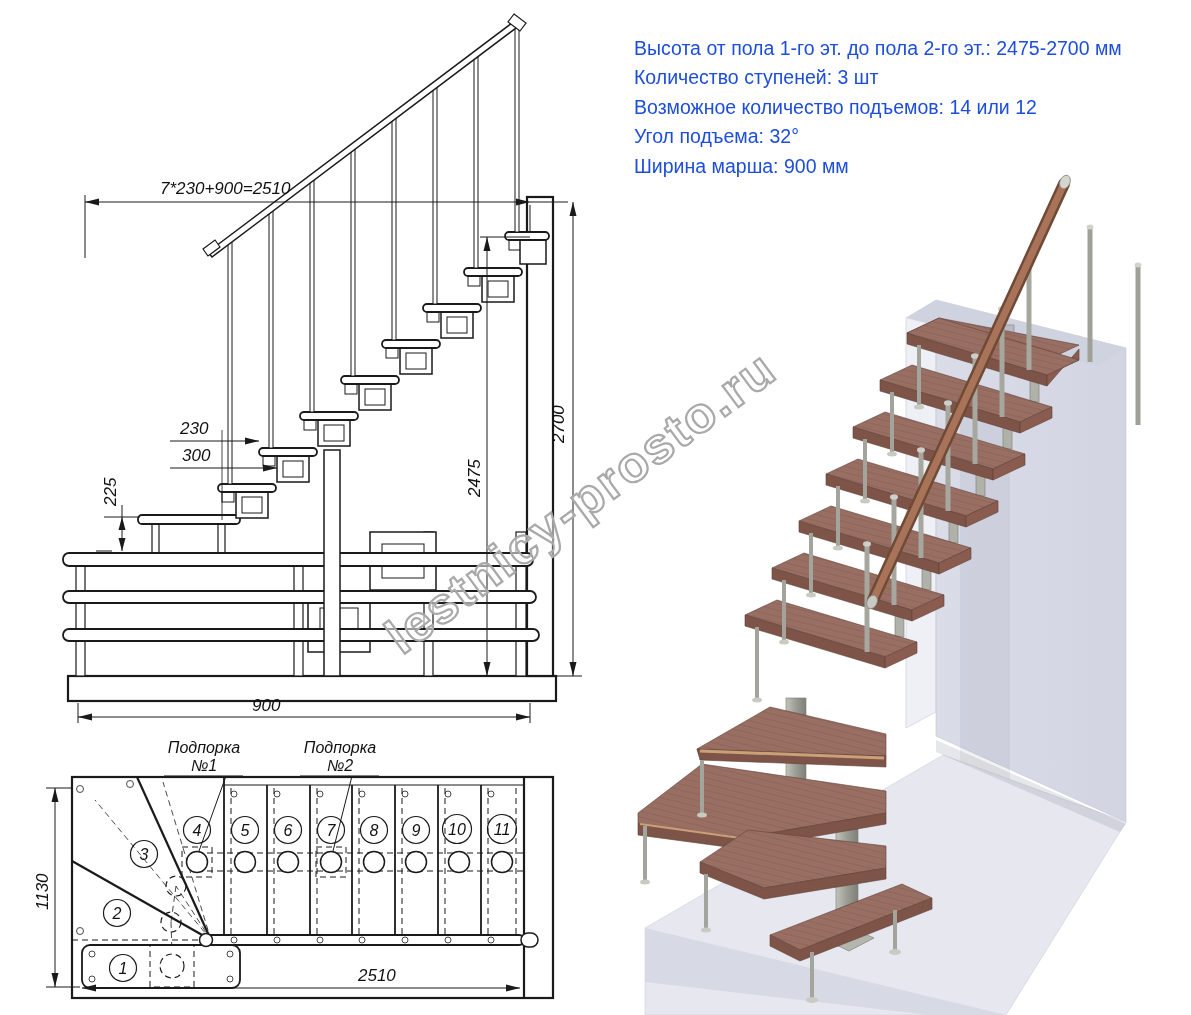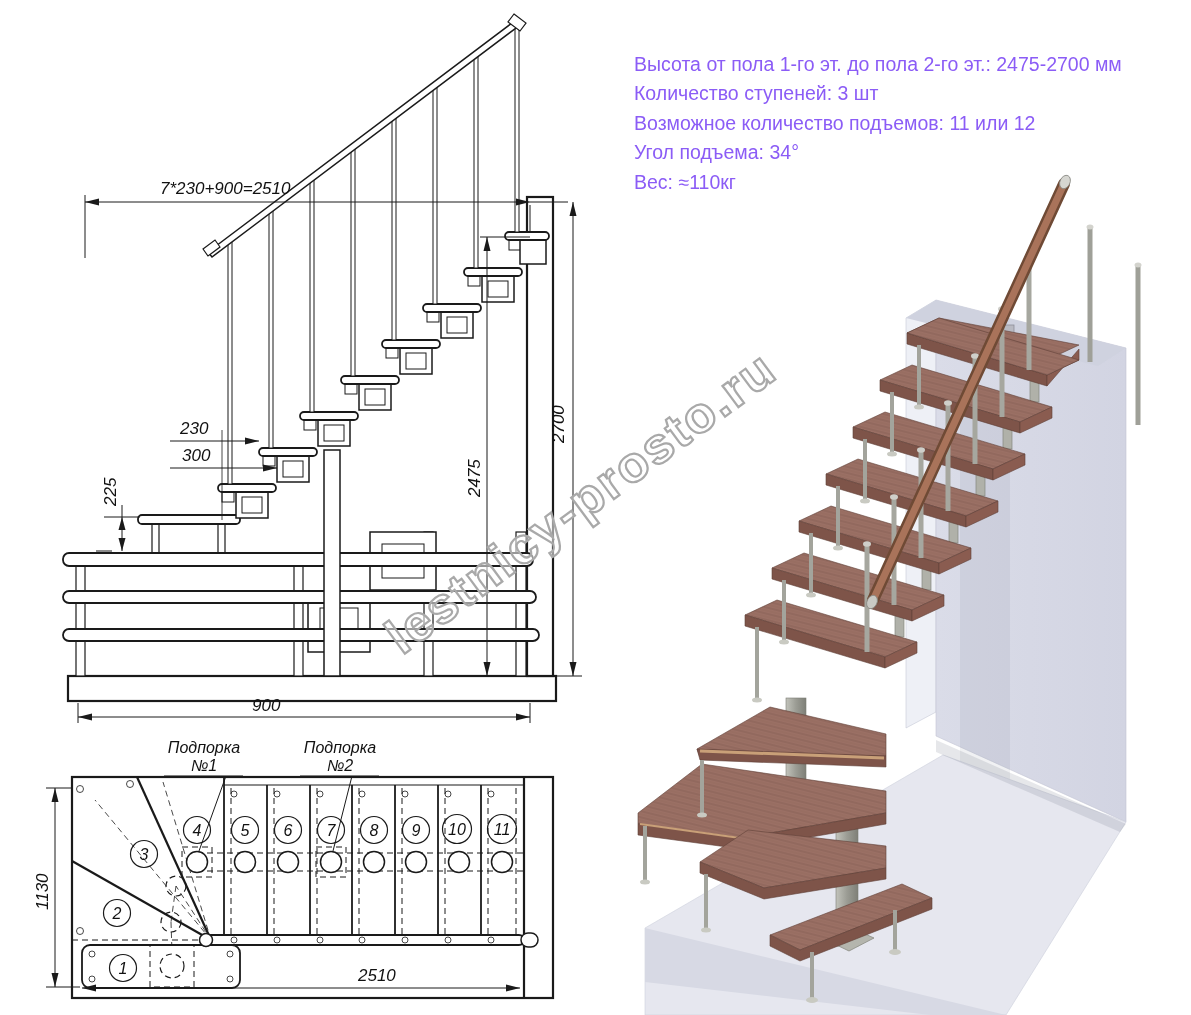--- a/index.html
+++ b/index.html
@@ -13,22 +13,22 @@
   .s18{stroke-width:1.8}.s2{stroke-width:2.2}
   .dash{stroke-dasharray:6 4}
   .arr{fill:#1a1a1a;stroke:none}
   text{fill:#111;}
   .dim{font:italic 17px "Liberation Sans",sans-serif;}
   .lbl{font:italic 16px "Liberation Sans",sans-serif;text-anchor:middle;}
   .circ{font:italic 16px "Liberation Sans",sans-serif;text-anchor:middle;}
   .wm{font:bold 50px "Liberation Sans",sans-serif;fill:rgba(255,255,255,.55);
       stroke:#a9a9a9;stroke-width:2.2;text-anchor:middle;letter-spacing:2px;}
   
-  #specs{position:absolute;left:634px;top:34px;width:545px;color:#8b5cf6;
-         font-size:19.5px;line-height:29.4px;white-space:nowrap;margin-top:16px;}
+  #specs{position:absolute;left:634px;top:34px;width:545px;color:#1d4ed8;
+         font-size:19.5px;line-height:29.4px;white-space:nowrap;}
 </style>
 </head>
 <body>
 
 <div id="stage">
 
 <svg id="drawing" width="1191" height="1015" viewBox="0 0 1191 1015" xmlns="http://www.w3.org/2000/svg">
 
   <defs>
     <pattern id="wg" width="16" height="6" patternUnits="userSpaceOnUse" patternTransform="rotate(14)">
@@ -459,18 +459,18 @@
       <ellipse cx="1065" cy="182" rx="7" ry="5" fill="#d6d6d1" stroke="#8a8a84" stroke-width=".8" transform="rotate(-65 1065 182)"></ellipse>
     </g>
   </g>
 
   <text class="wm" x="591" y="516" transform="rotate(-36.5 591 516)" textLength="470" lengthAdjust="spacingAndGlyphs">lestnicy-prosto.ru</text>
 </svg>
 
 <div id="specs">
   <div>Высота от пола 1-го эт. до пола 2-го эт.: 2475-2700 мм</div>
   <div>Количество ступеней: 3 шт</div>
-  <div>Возможное количество подъемов: 11 или 12</div>
-  <div>Угол подъема: 34°</div>
-  <div>Вес: ≈110кг</div>
+  <div>Возможное количество подъемов: 14 или 12</div>
+  <div>Угол подъема: 32°</div>
+  <div>Ширина марша: 900 мм</div>
 </div>
 
 </div>
 
 </body></html>

